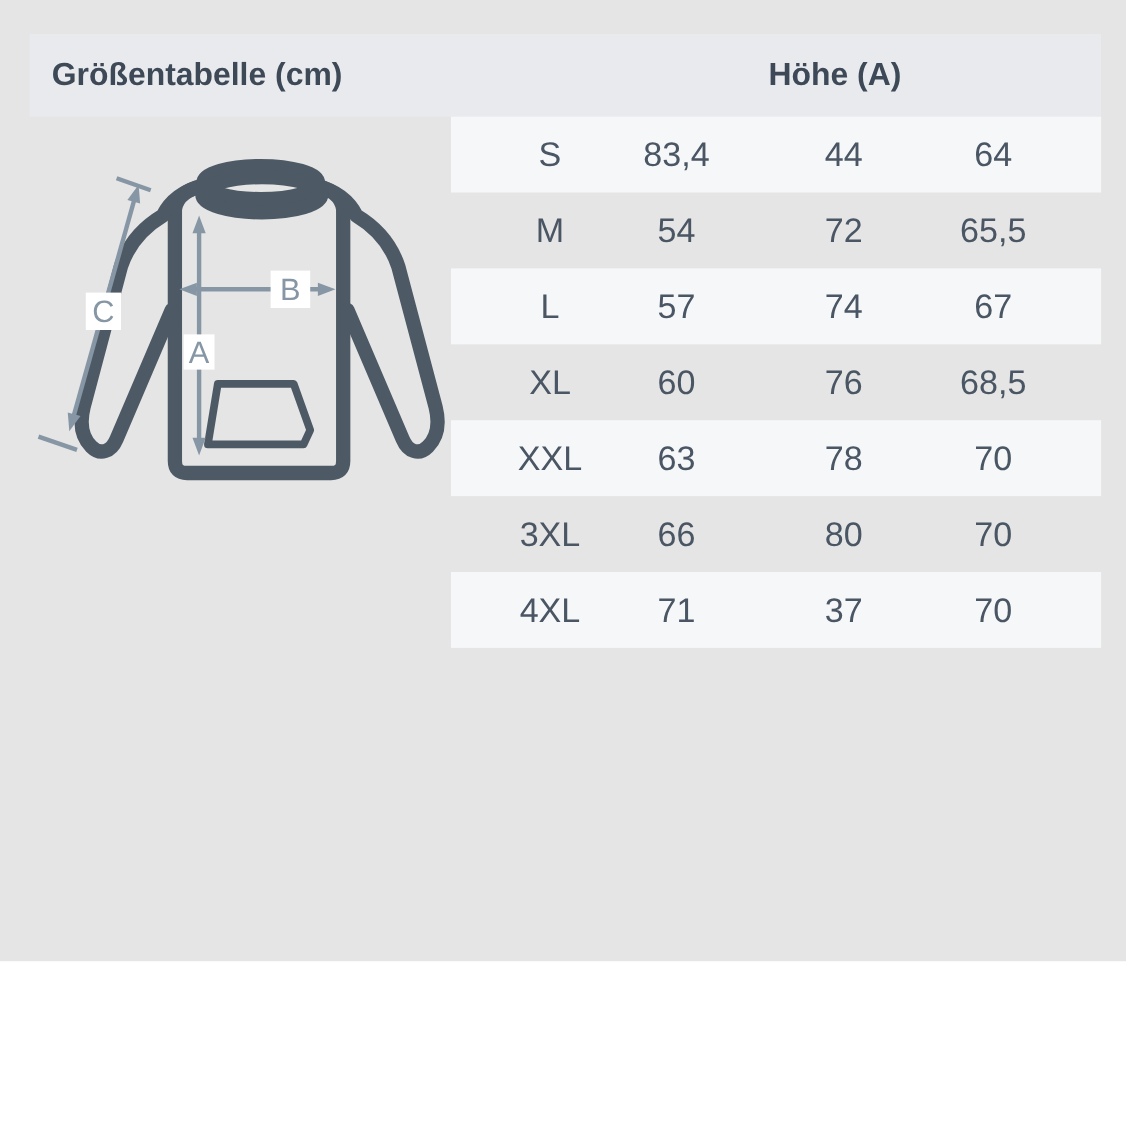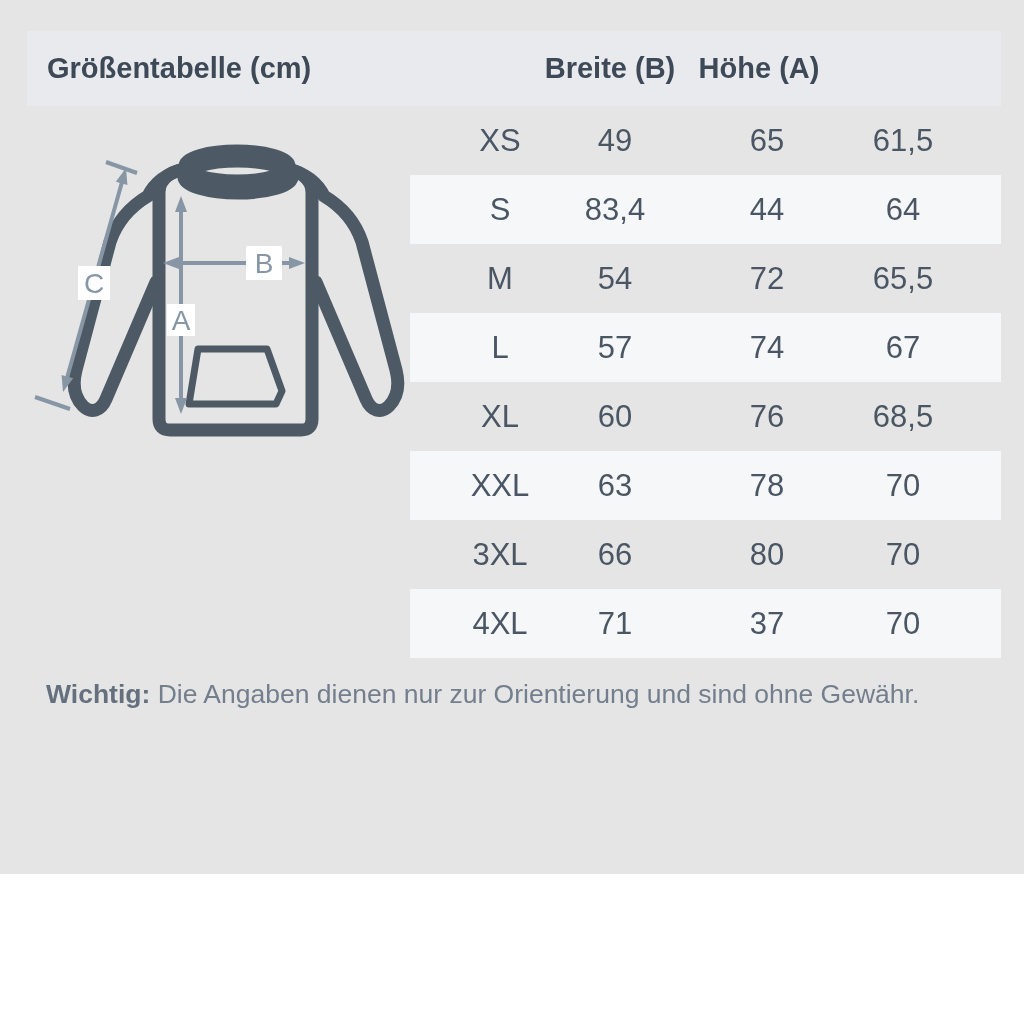--- a/index.html
+++ b/index.html
@@ -31,21 +31,20 @@
   .footer { position:absolute; left:46px; top:675px; font-size:26.5px; color:#747f8e; line-height:39px; }
   .footer .b { font-weight:bold; color:#65707f; }
 </style>
 </head>
 <body>
 
 <div class="page">
 
   <div class="header-bar">
     <div class="title">Größentabelle (cm)</div>
-    <div class="col-h h1">Breite (B)</div>
     <div class="col-h h2">Höhe (A)</div>
   </div>
 
   <svg class="hoodie" viewBox="0 0 400 340" xmlns="http://www.w3.org/2000/svg">
     <g fill="none" stroke="#4d5a65" stroke-width="13" stroke-linecap="round" stroke-linejoin="round">
 
       <path d="M 129,70 L 129,299 Q 129,310 140,310 L 271,310 Q 282,310 282,299 L 282,70"></path>
 
       <path d="M 129,70 C 131,58 140,52 154,49"></path>
       <path d="M 282,70 C 280,58 271,52 258,49"></path>
@@ -82,26 +81,20 @@
       <rect x="48" y="146" width="32" height="34"></rect>
     </g>
     <g fill="#8796a5" font-size="28" text-anchor="middle" font-family="Liberation Sans, DejaVu Sans, sans-serif">
       <text x="151" y="210">A</text>
       <text x="234" y="153">B</text>
       <text x="64" y="173">C</text>
     </g>
   </svg>
 
   <div class="size-table" id="size-table">
-      <div class="row">
-      <span class="cell c0">XS</span>
-      <span class="cell c1">49</span>
-      <span class="cell c2">65</span>
-      <span class="cell c3">61,5</span>
-    </div>
       <div class="row striped">
       <span class="cell c0">S</span>
       <span class="cell c1">83,4</span>
       <span class="cell c2">44</span>
       <span class="cell c3">64</span>
     </div>
       <div class="row">
       <span class="cell c0">M</span>
       <span class="cell c1">54</span>
       <span class="cell c2">72</span>
@@ -133,16 +126,15 @@
     </div>
       <div class="row striped">
       <span class="cell c0">4XL</span>
       <span class="cell c1">71</span>
       <span class="cell c2">37</span>
       <span class="cell c3">70</span>
     </div>
     </div>
 
   <div class="footer">
-    <div><span class="b">Wichtig:</span> <span>Die Angaben dienen nur zur Orientierung und sind ohne Gewähr.</span></div>
   </div>
 
 </div>
 
 </body></html>

